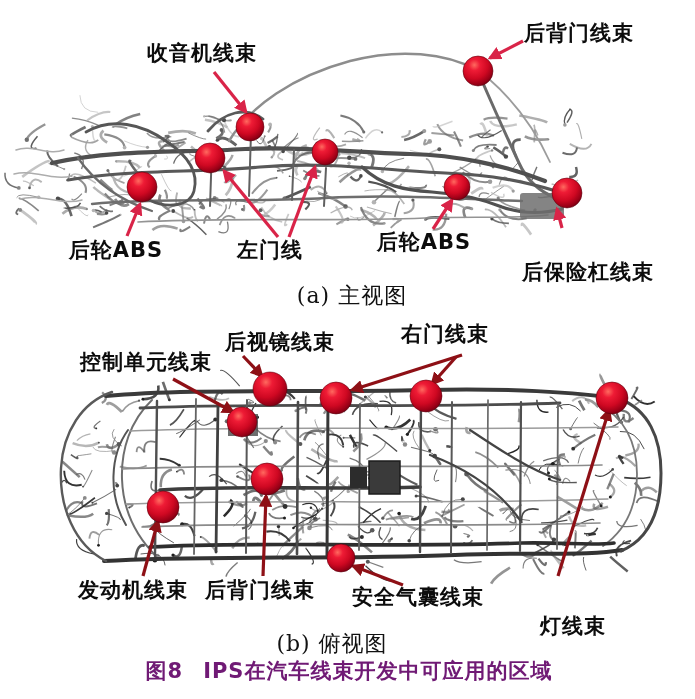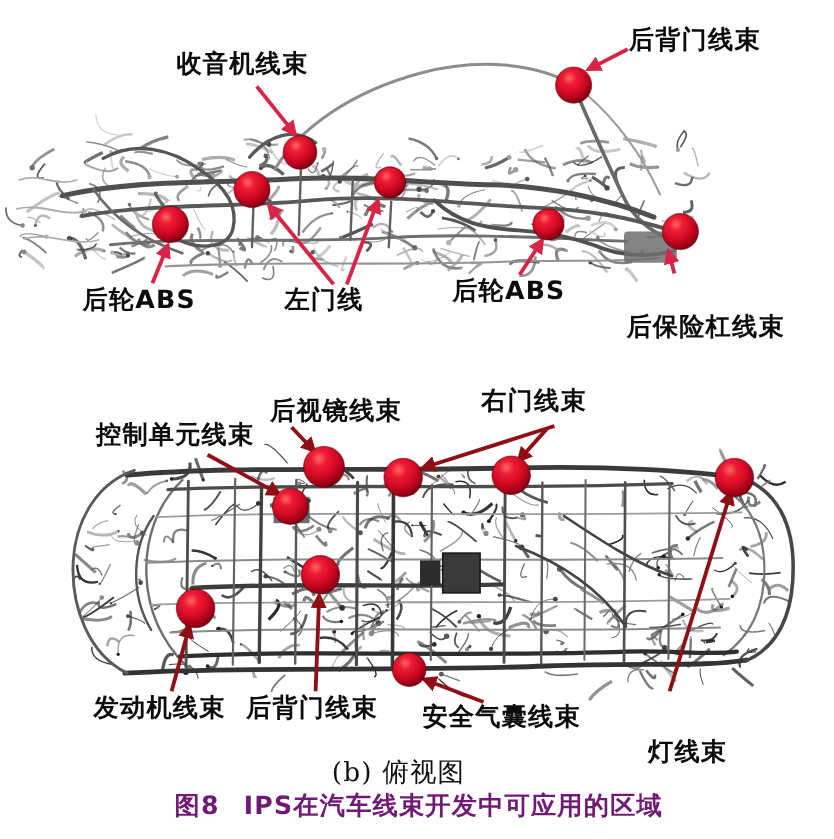--- a/index.html
+++ b/index.html
@@ -871,19 +871,20 @@
       <div class="marker-label" style="left: 588px; top: 240px; margin-top: 32px;">后保险杠线束</div>
       <div class="marker-label" style="left: 146px; top: 362px;">控制单元线束</div>
       <div class="marker-label" style="left: 280px; top: 342px;">后视镜线束</div>
       <div class="marker-label" style="left: 445px; top: 334px; text-align: center;">右门线束</div>
       <div class="marker-label" style="left: 133px; top: 590px;">发动机线束</div>
       <div class="marker-label" style="left: 260px; top: 590px;">后背门线束</div>
       <div class="marker-label" style="left: 418px; top: 597px;">安全气囊线束</div>
       <div class="marker-label" style="left: 573px; top: 590px; margin-top: 36px;">灯线束</div>
     </div>
 
+  <div class="panel-caption" style="left:352px;top:296px;">(a) 主视图</div>
   <div class="panel-caption" style="left:332px;top:644px;">(b) 俯视图</div>
 
   <div class="fig-caption" style="left: 349px; top: 671px; color: #701a75;">
     <span class="num">图8</span><span>IPS在汽车线束开发中可应用的区域</span>
   </div>
 
 </div>
 
 </body></html>

